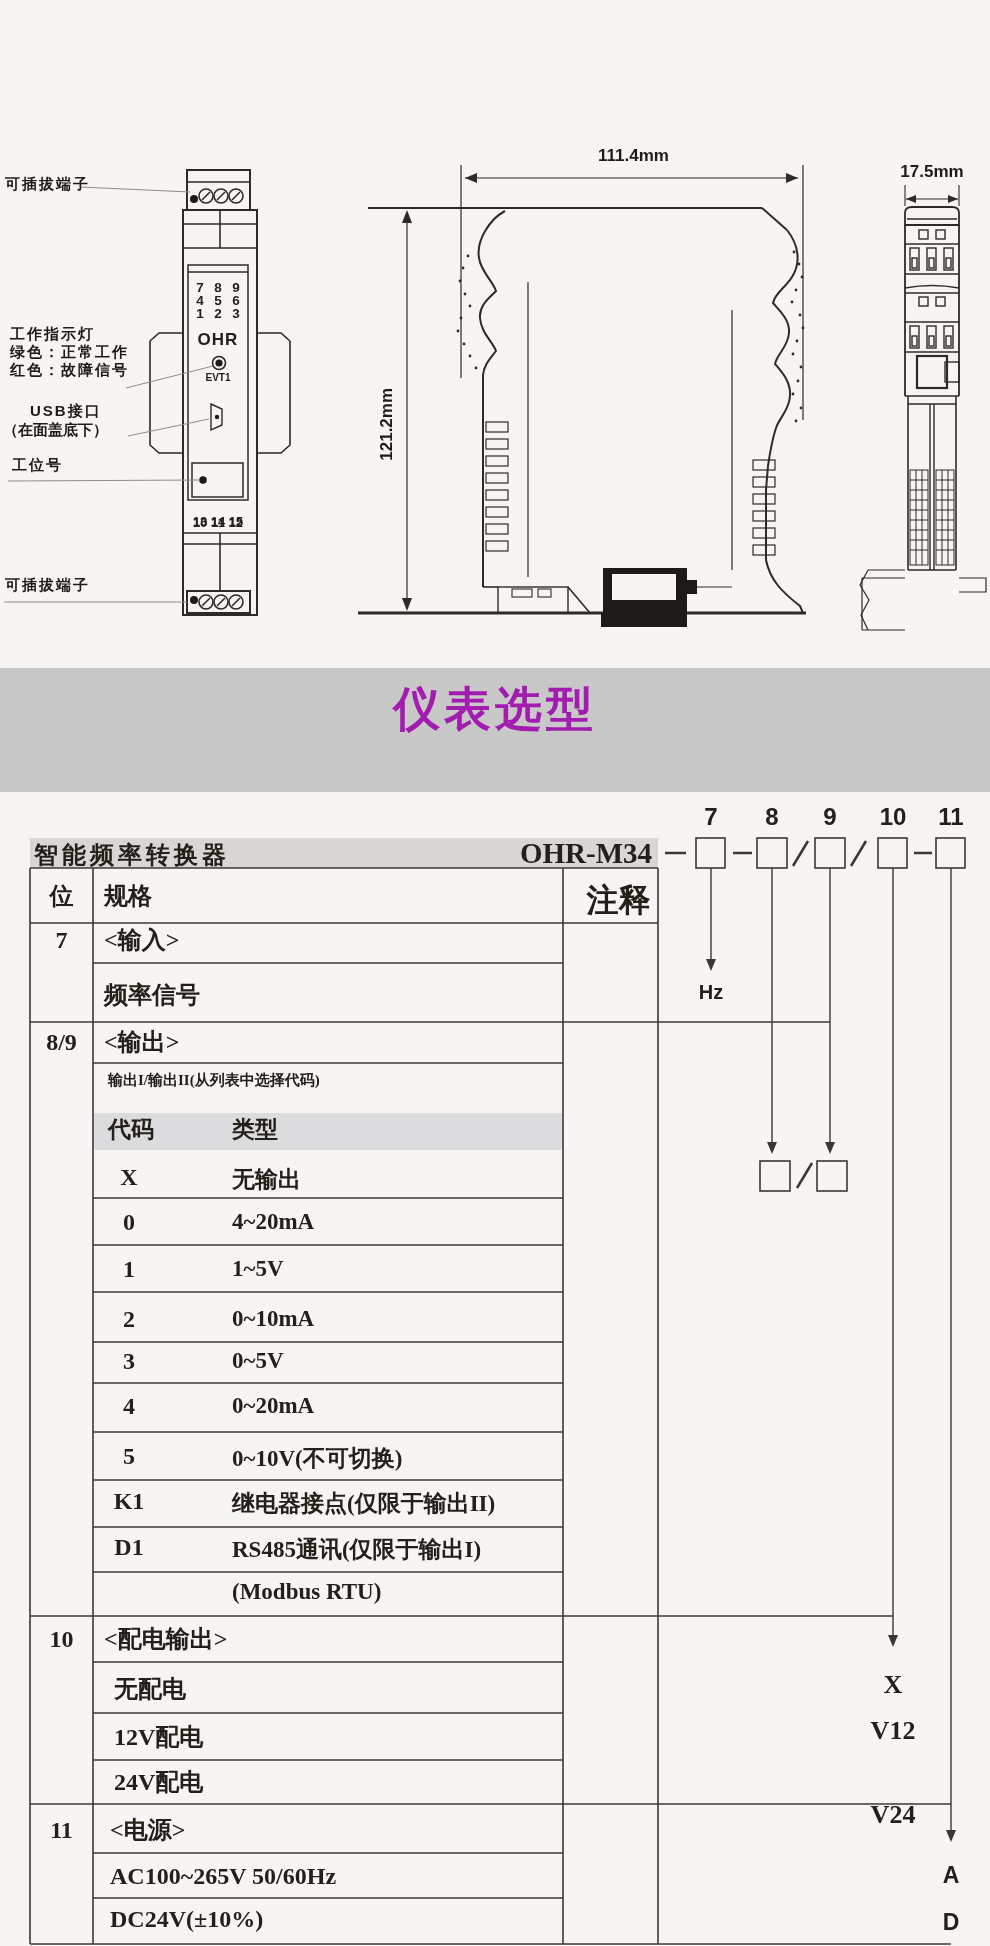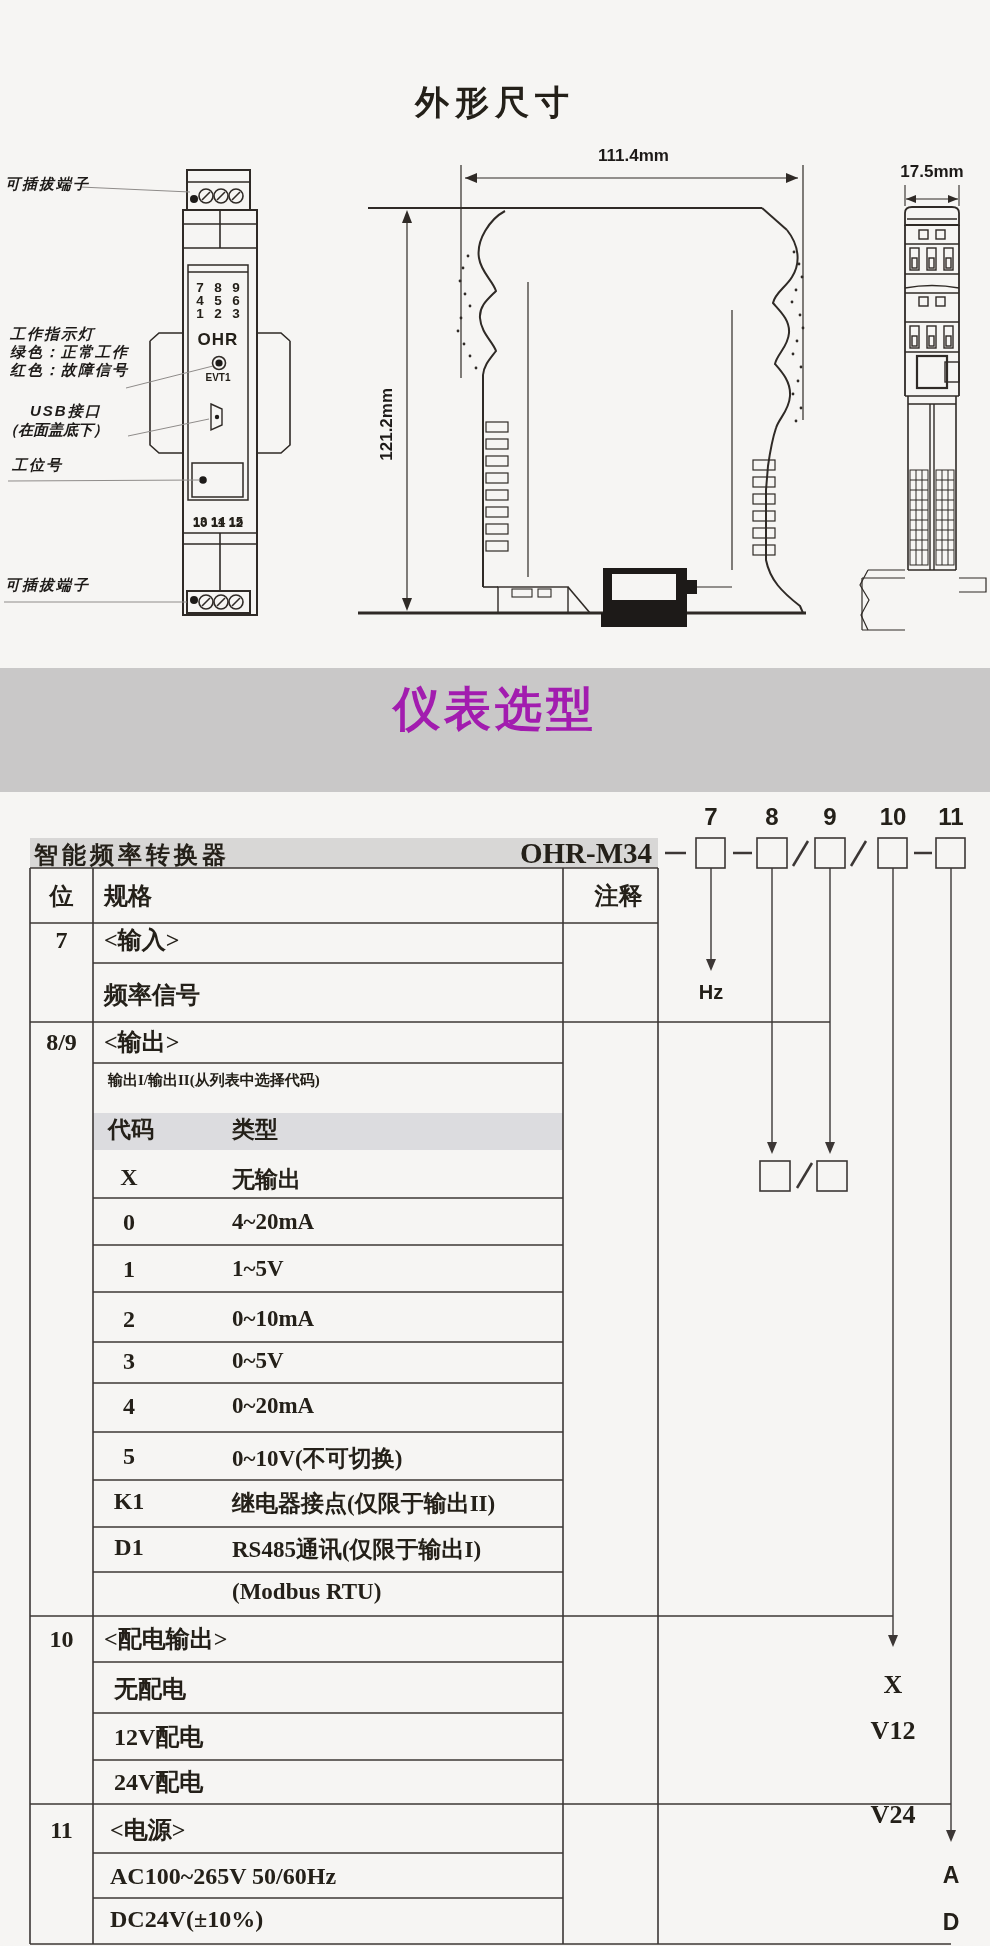--- a/index.html
+++ b/index.html
@@ -3,21 +3,21 @@
 <meta charset="utf-8">
 <style>
   html,body{margin:0;padding:0;background:#e9e8e6;}
   .page{position:relative;width:990px;height:1946px;background:#f6f5f3;overflow:hidden;
         font-family:"Liberation Sans",sans-serif;}
   svg.art{position:absolute;left:0;top:0;z-index:1;}
   .t{position:absolute;white-space:nowrap;color:#242019;font-weight:bold;z-index:2;line-height:1.1;}
   .ser{font-family:"Liberation Serif",serif;}
   .sans{font-family:"Liberation Sans",sans-serif;}
   .ctr{text-align:center;}
-  .lbl{font-size:15px;letter-spacing:2px;color:#1d1a18;font-style:italic;}
+  .lbl{font-size:15px;letter-spacing:2px;color:#1d1a18;}
   .dim{font-size:17px;letter-spacing:0px;color:#1d1a18;}
   .banner{position:absolute;left:0;top:668px;width:990px;height:124px;background:#c9c8c8;z-index:2;}
   .banner .bt{position:absolute;left:0;top:10px;width:100%;text-align:center;
               font-size:47px;font-weight:bold;color:#a21caf;letter-spacing:4px;}
   .banner .bs{position:absolute;left:0;top:84px;width:100%;text-align:center;
               font-size:20px;font-weight:normal;color:#2b2b2b;letter-spacing:1px;}
   .red{color:#e8391d;}
   .trow{position:absolute;left:93px;width:470px;z-index:2;}
   .code{position:absolute;left:8px;width:56px;text-align:center;font-family:"Liberation Serif",serif;
         font-size:24px;font-weight:bold;color:#242019;}
@@ -298,21 +298,20 @@
         <line x1="93" y1="1713" x2="563" y2="1713"></line>
         <line x1="93" y1="1760" x2="563" y2="1760"></line>
         <line x1="30" y1="1804" x2="951" y2="1804"></line>
         <line x1="93" y1="1853" x2="563" y2="1853"></line>
         <line x1="93" y1="1898" x2="563" y2="1898"></line>
         <line x1="30" y1="1944" x2="951" y2="1944"></line>
       </g>
     </g>
   </svg>
 
-  <div class="t sans ctr" style="left:0;top:84px;width:990px;font-size:34px;letter-spacing:6px;">外形尺寸</div>
 
   <div class="t sans dim" style="left:598px;top:147px;">111.4mm</div>
   <div class="t sans dim ctr" style="left:317px;top:415px;width:140px;transform:rotate(-90deg);">121.2mm</div>
   <div class="t sans dim ctr" style="left:898px;top:163px;width:68px;">17.5mm</div>
 
   <div class="t sans lbl" style="left:5px;top:176px;">可插拔端子</div>
   <div class="t sans lbl" style="left:10px;top:326px;">工作指示灯</div>
   <div class="t sans lbl" style="left:10px;top:344px;">绿色：正常工作</div>
   <div class="t sans lbl" style="left:10px;top:362px;">红色：故障信号</div>
   <div class="t sans lbl" style="left:30px;top:403px;">USB接口</div>
@@ -355,21 +354,21 @@
 
   <div class="t sans ctr" style="left:691px;top:981px;width:40px;font-size:20px;">Hz</div>
   <div class="t ser ctr" style="left:863px;top:1671px;width:60px;font-size:26px;">X</div>
   <div class="t ser ctr" style="left:863px;top:1717px;width:60px;font-size:26px;">V12</div>
   <div class="t ser ctr" style="left:863px;top:1763px;width:60px;font-size:26px;margin-top:38px;">V24</div>
   <div class="t sans ctr" style="left:931px;top:1863px;width:40px;font-size:23px;">A</div>
   <div class="t sans ctr" style="left:931px;top:1910px;width:40px;font-size:23px;">D</div>
 
   <div class="t ser ctr" style="left:30px;top:883px;width:63px;font-size:24px;">位</div>
   <div class="t ser" style="left:104px;top:883px;font-size:24px;">规格</div>
-  <div class="t ser ctr" style="left:563px;top:883px;width:111px;font-size:24px;">注释</div>
+  <div class="t ser ctr" style="left:563px;top:883px;width:111px;font-size:32px;">注释</div>
 
   <div class="t ser ctr" style="left:30px;top:927px;width:63px;font-size:24px;">7</div>
   <div class="t ser" style="left:104px;top:927px;font-size:24px;">&lt;输入&gt;</div>
   <div class="t ser" style="left:104px;top:982px;font-size:24px;">频率信号</div>
 
   <div class="t ser ctr" style="left:30px;top:1029px;width:63px;font-size:24px;">8/9</div>
   <div class="t ser" style="left:104px;top:1029px;font-size:24px;">&lt;输出&gt;</div>
   <div class="t ser" style="left:108px;top:1072px;font-size:15px;">输出I/输出II(从列表中选择代码)</div>
   <div class="t ser" style="left:108px;top:1117px;font-size:23px;">代码</div>
   <div class="t ser" style="left:232px;top:1117px;font-size:23px;">类型</div>

